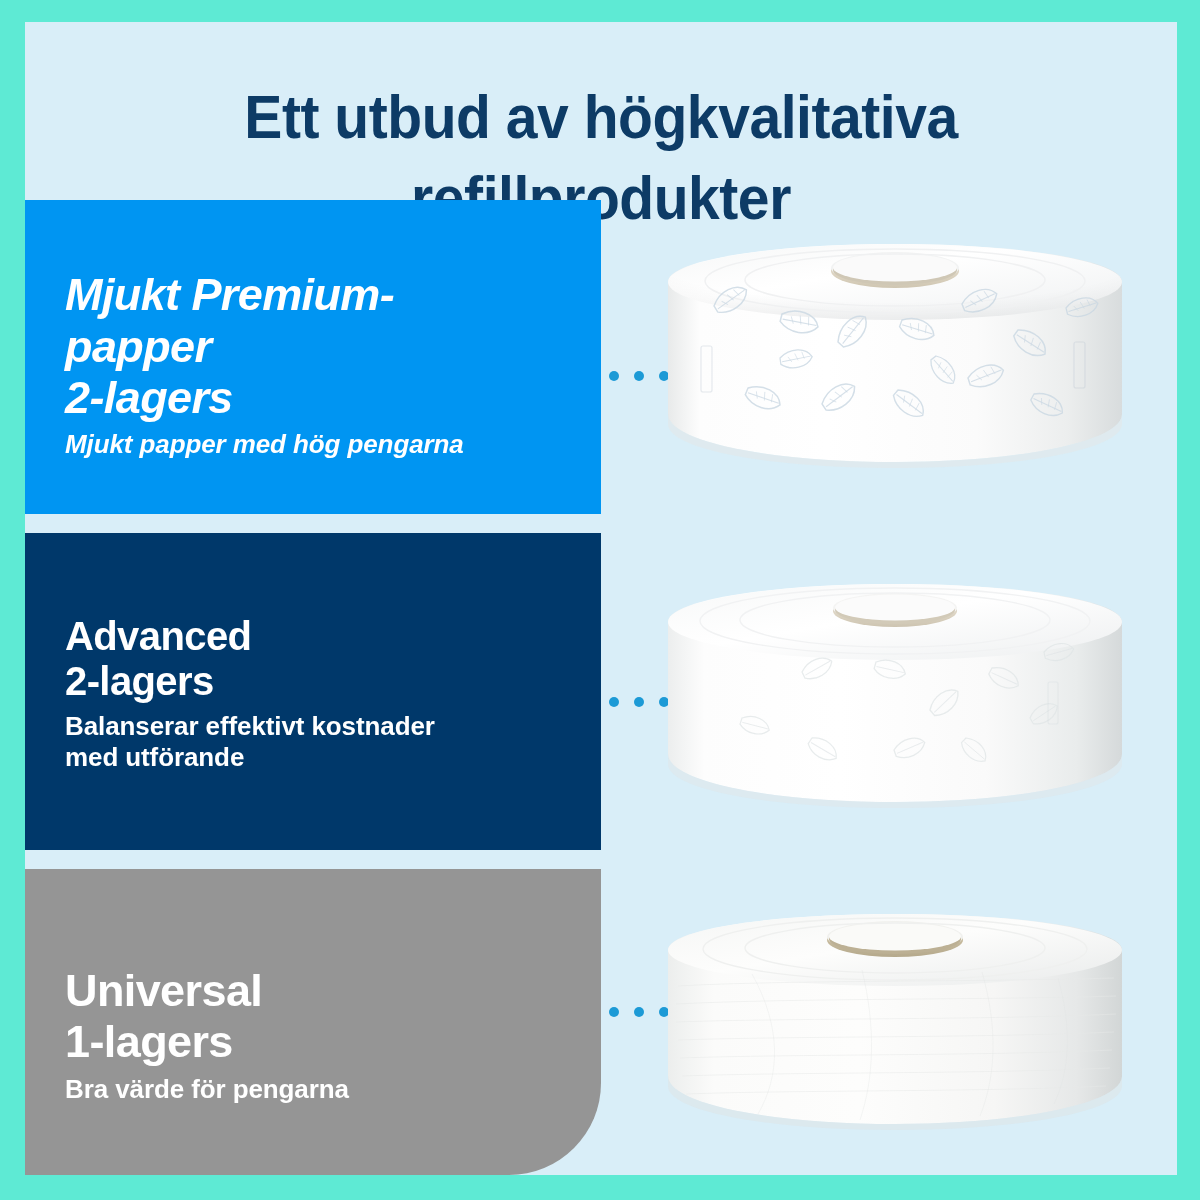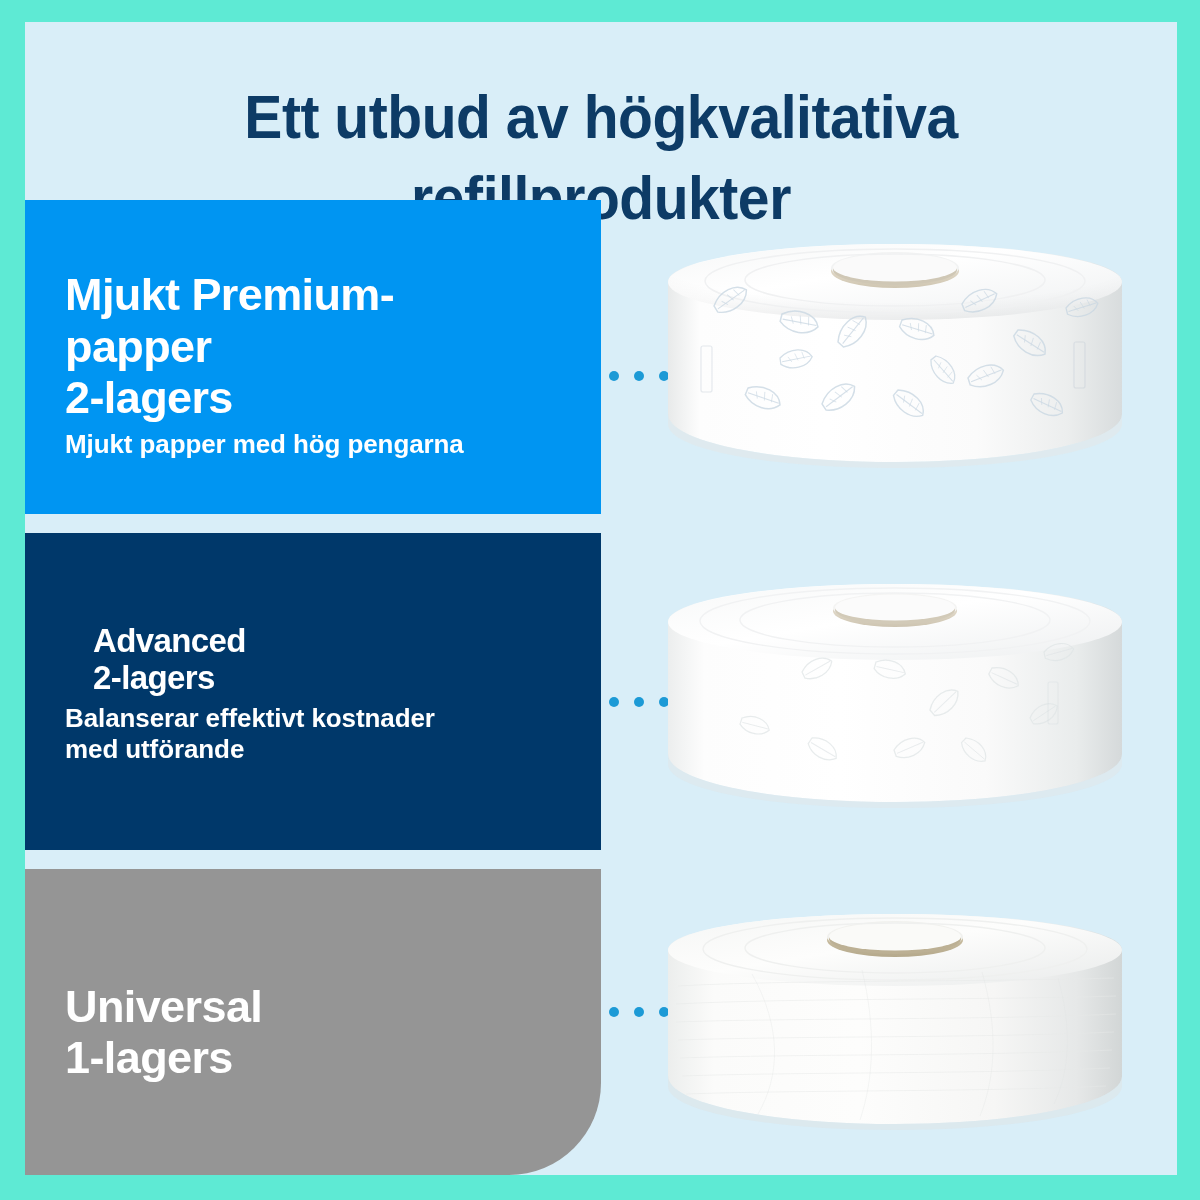--- a/index.html
+++ b/index.html
@@ -75,25 +75,25 @@
   }
   .panel-sub {
     font-size: 26px;
     font-weight: bold;
     line-height: 1.2;
     letter-spacing: -0.1px;
     margin: 0;
     white-space: pre-line;
   }
   #panel-0 .panel-heading { font-size: 45px; }
-  #panel-1 .panel-heading { font-size: 33px; margin-left: 28px; }
+  #panel-1 .panel-heading { font-size: 40px; }
   #panel-2 .panel-heading { font-size: 45px; }
 
   
-  #panel-0 .panel-text { margin-top: 16px; }
+  #panel-0 .panel-text { margin-top: 16px; font-style: italic; }
   #panel-1 .panel-text { margin-top: 4px; }
   #panel-2 .panel-text { margin-top: 26px; }
 
   
   .connector {
     position: absolute;
     display: flex;
     align-items: center;
     height: 52px;
   }
@@ -313,20 +313,21 @@
 
       <path d="M6 176 C 6 204 110 224 233 224 C 356 224 460 204 460 176
                L460 186 C 460 212 356 230 233 230 C 110 230 6 212 6 186 Z" fill="#e2e6e7" opacity="0.5"></path>
     </svg>
   </div>
 
   <div class="panel" id="panel-2">
     <div class="panel-text">
       <div class="panel-heading">Universal
 1-lagers</div>
+      <div class="panel-sub">Bra värde för pengarna</div>
     </div>
   </div>
 
   <div class="connector" id="connector-2">
     <div class="conn-dots">
       <span class="conn-dot"></span>
       <span class="conn-dot"></span>
       <span class="conn-dot"></span>
       <span class="conn-dot"></span>
       <span class="conn-dot"></span>

